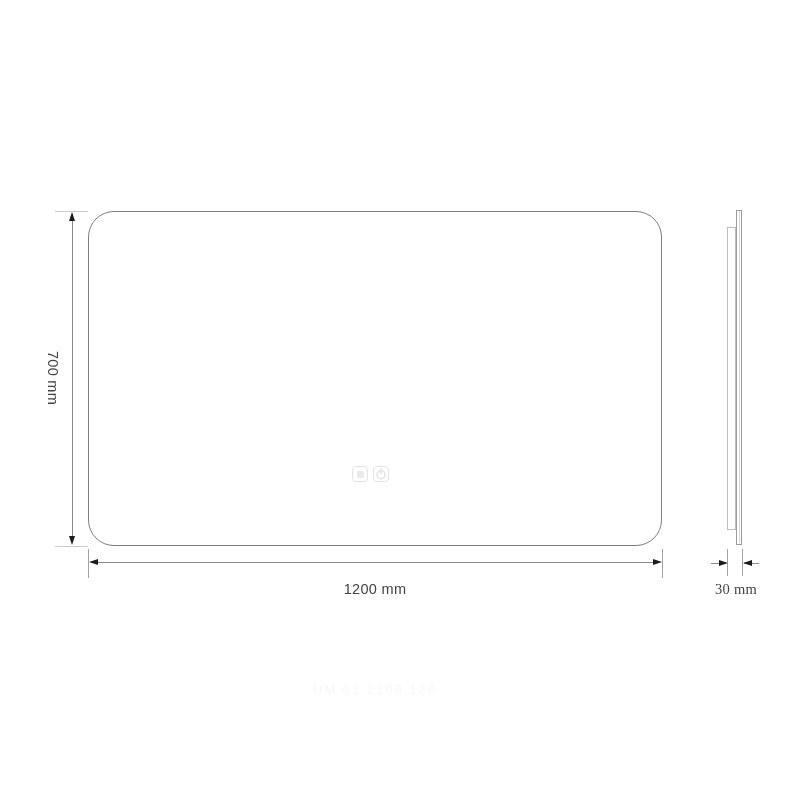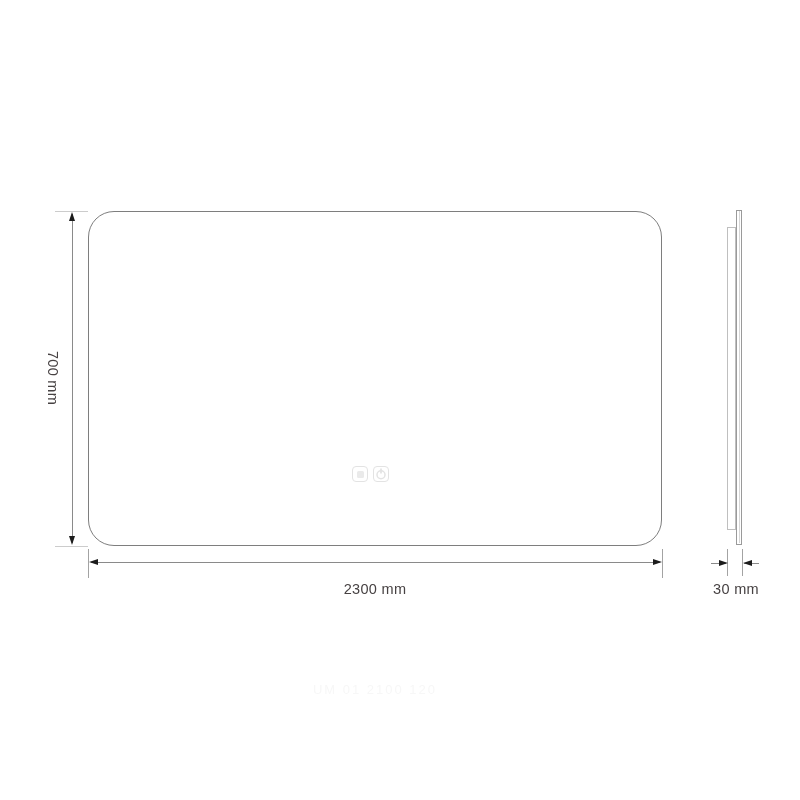--- a/index.html
+++ b/index.html
@@ -78,25 +78,25 @@
   <div class="dim-v" style="left:72px;top:214px;height:329px;"></div>
   <div class="arr up" style="left:69px;top:212px;"></div>
   <div class="arr down" style="left:69px;top:536px;"></div>
   <div class="dim-label vertical" style="left:53px;top:378px;">700 mm</div>
 
   <div class="ext-v" style="left:88px;top:549px;height:29px;"></div>
   <div class="ext-v" style="left:662px;top:549px;height:29px;"></div>
   <div class="dim-h" style="left:91px;top:562px;width:569px;"></div>
   <div class="arr left" style="left:89px;top:559px;"></div>
   <div class="arr right" style="left:653px;top:559px;"></div>
-  <div class="dim-label" style="left:375px;top:589px;">2300 mm</div>
+  <div class="dim-label" style="left:375px;top:589px;">1200 mm</div>
 
   <div class="ext-v" style="left:727px;top:549px;height:27px;"></div>
   <div class="ext-v" style="left:742px;top:549px;height:27px;"></div>
   <div class="dim-h" style="left:711px;top:563px;width:15px;"></div>
   <div class="dim-h" style="left:744px;top:563px;width:15px;"></div>
   <div class="arr right" style="left:719px;top:560px;"></div>
   <div class="arr left" style="left:743px;top:560px;"></div>
-  <div class="dim-label" style="left:736px;top:589px;">30 mm</div>
+  <div class="dim-label" style="left:736px;top:589px;font-family:Liberation Serif, serif;">30 mm</div>
 
   <div class="watermark">UM 01 2100 120</div>
 
 </div>
 
 </body></html>

